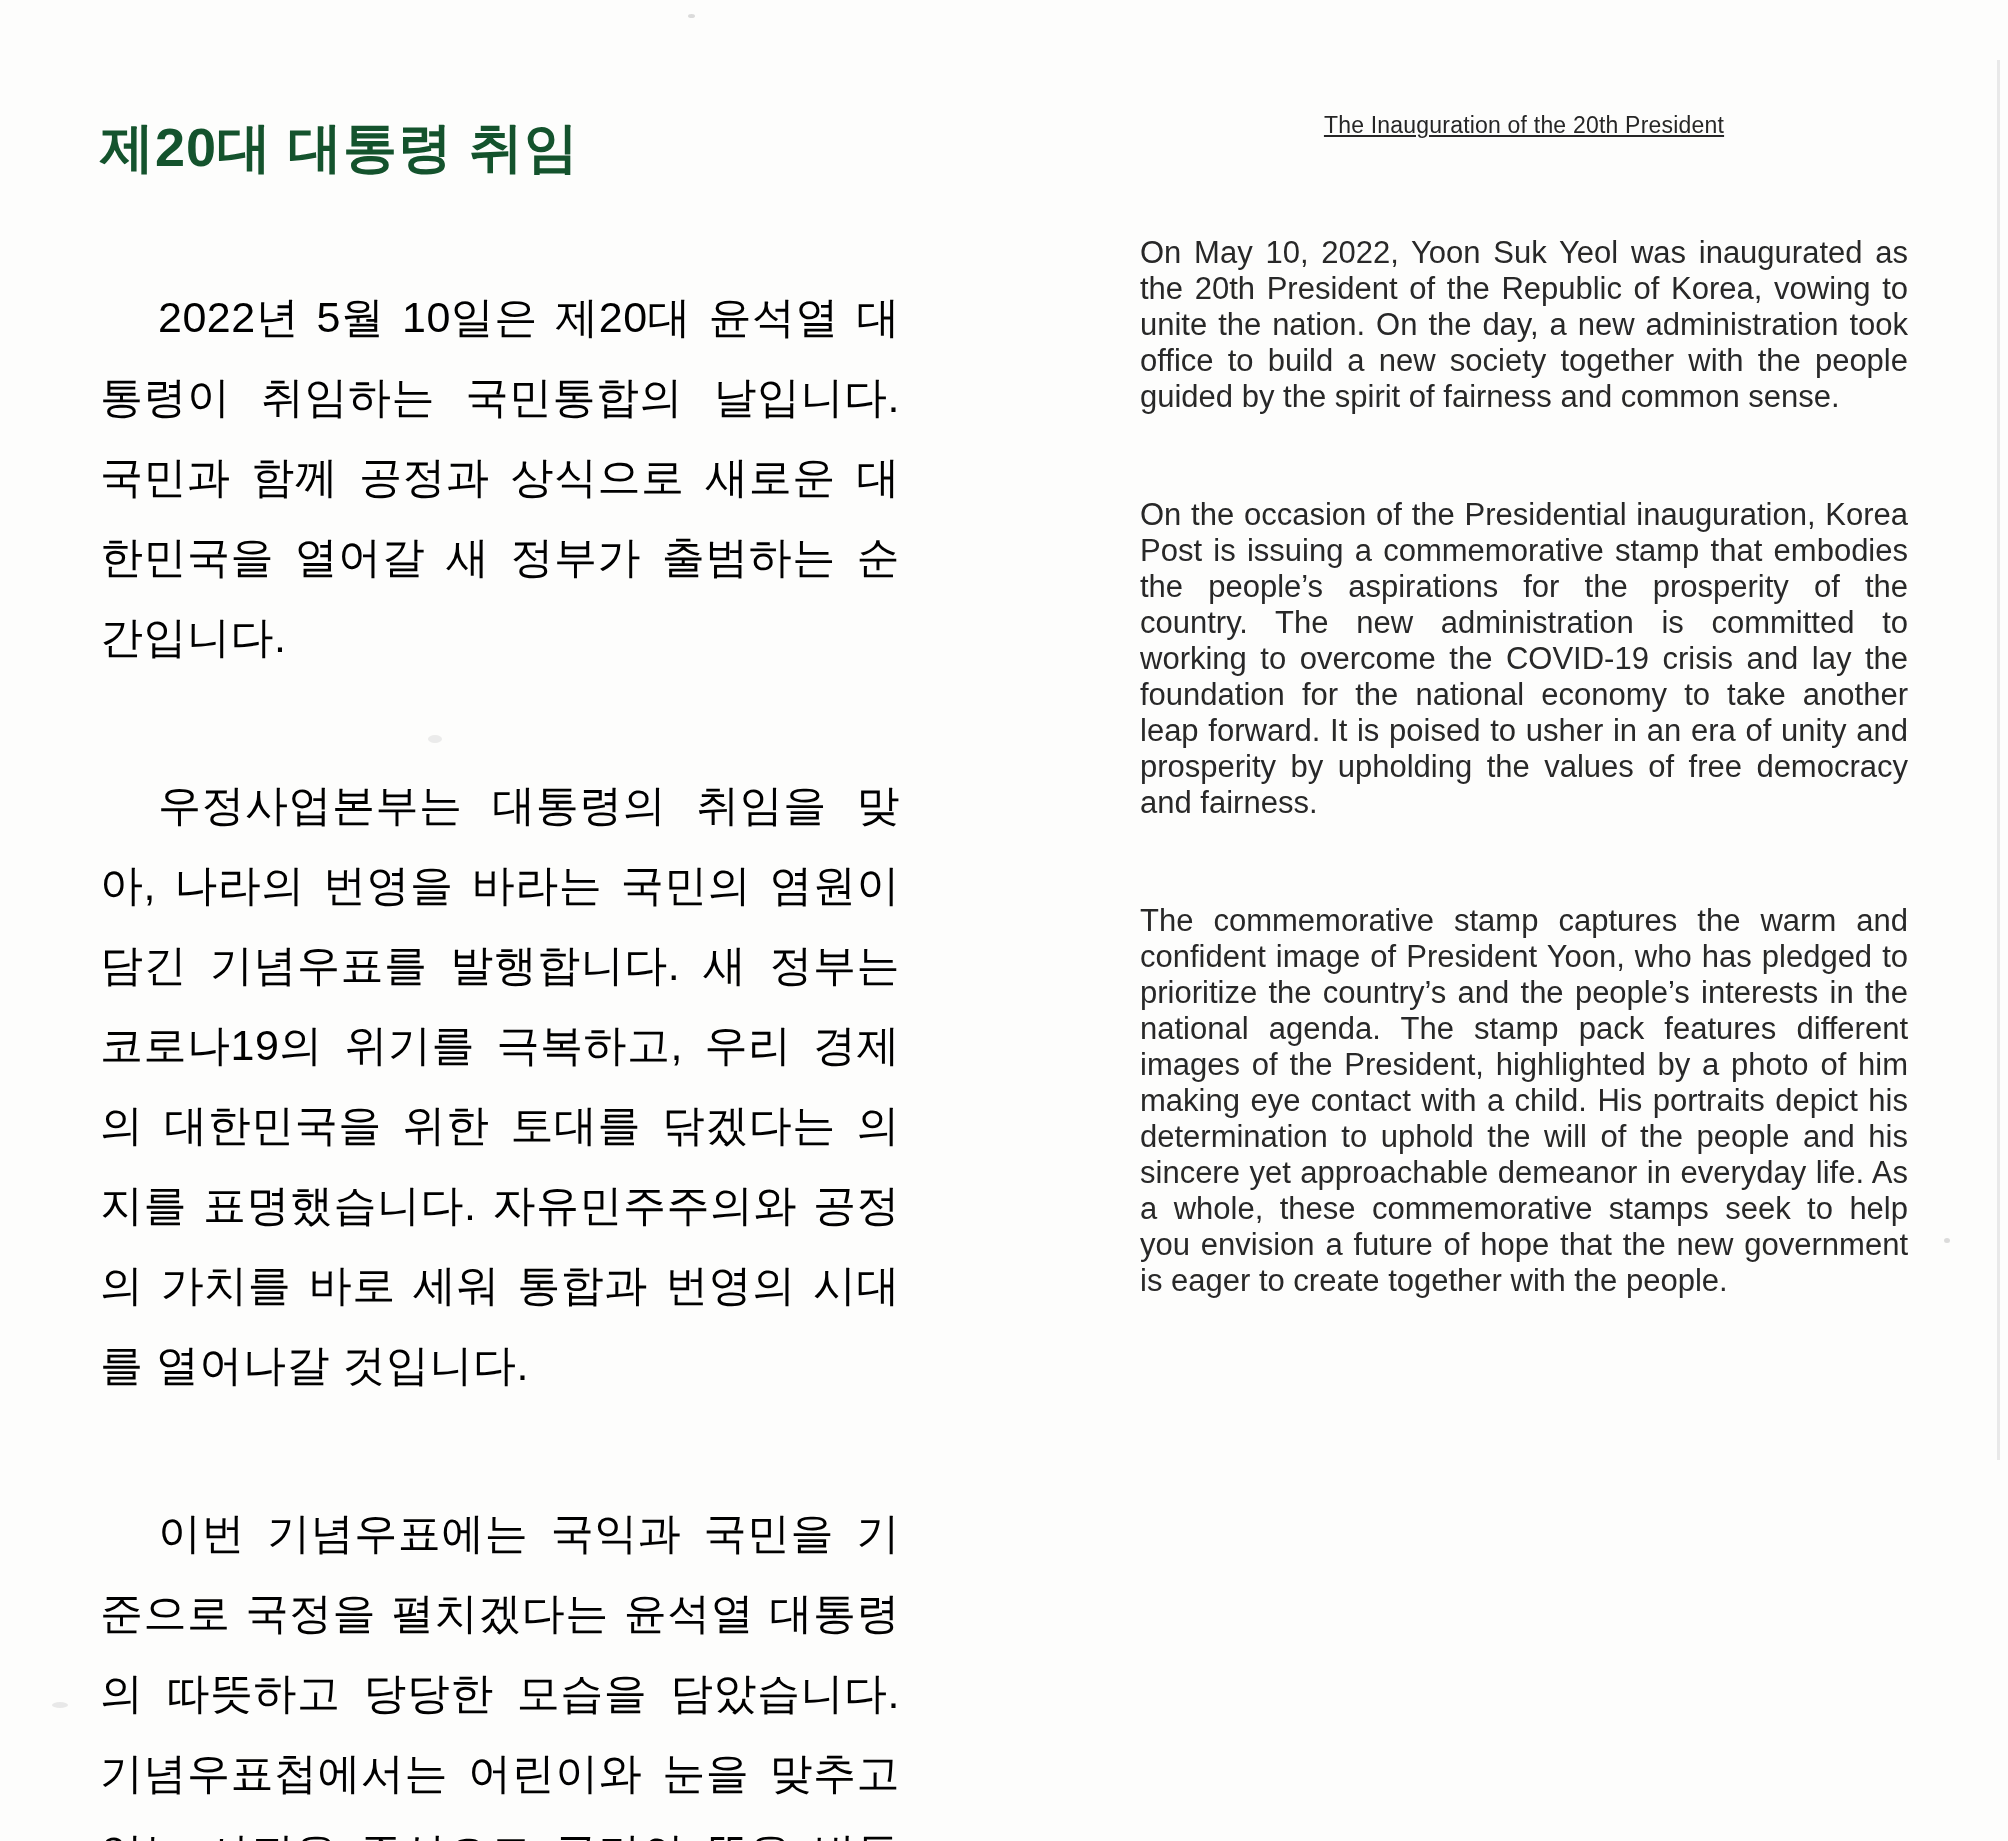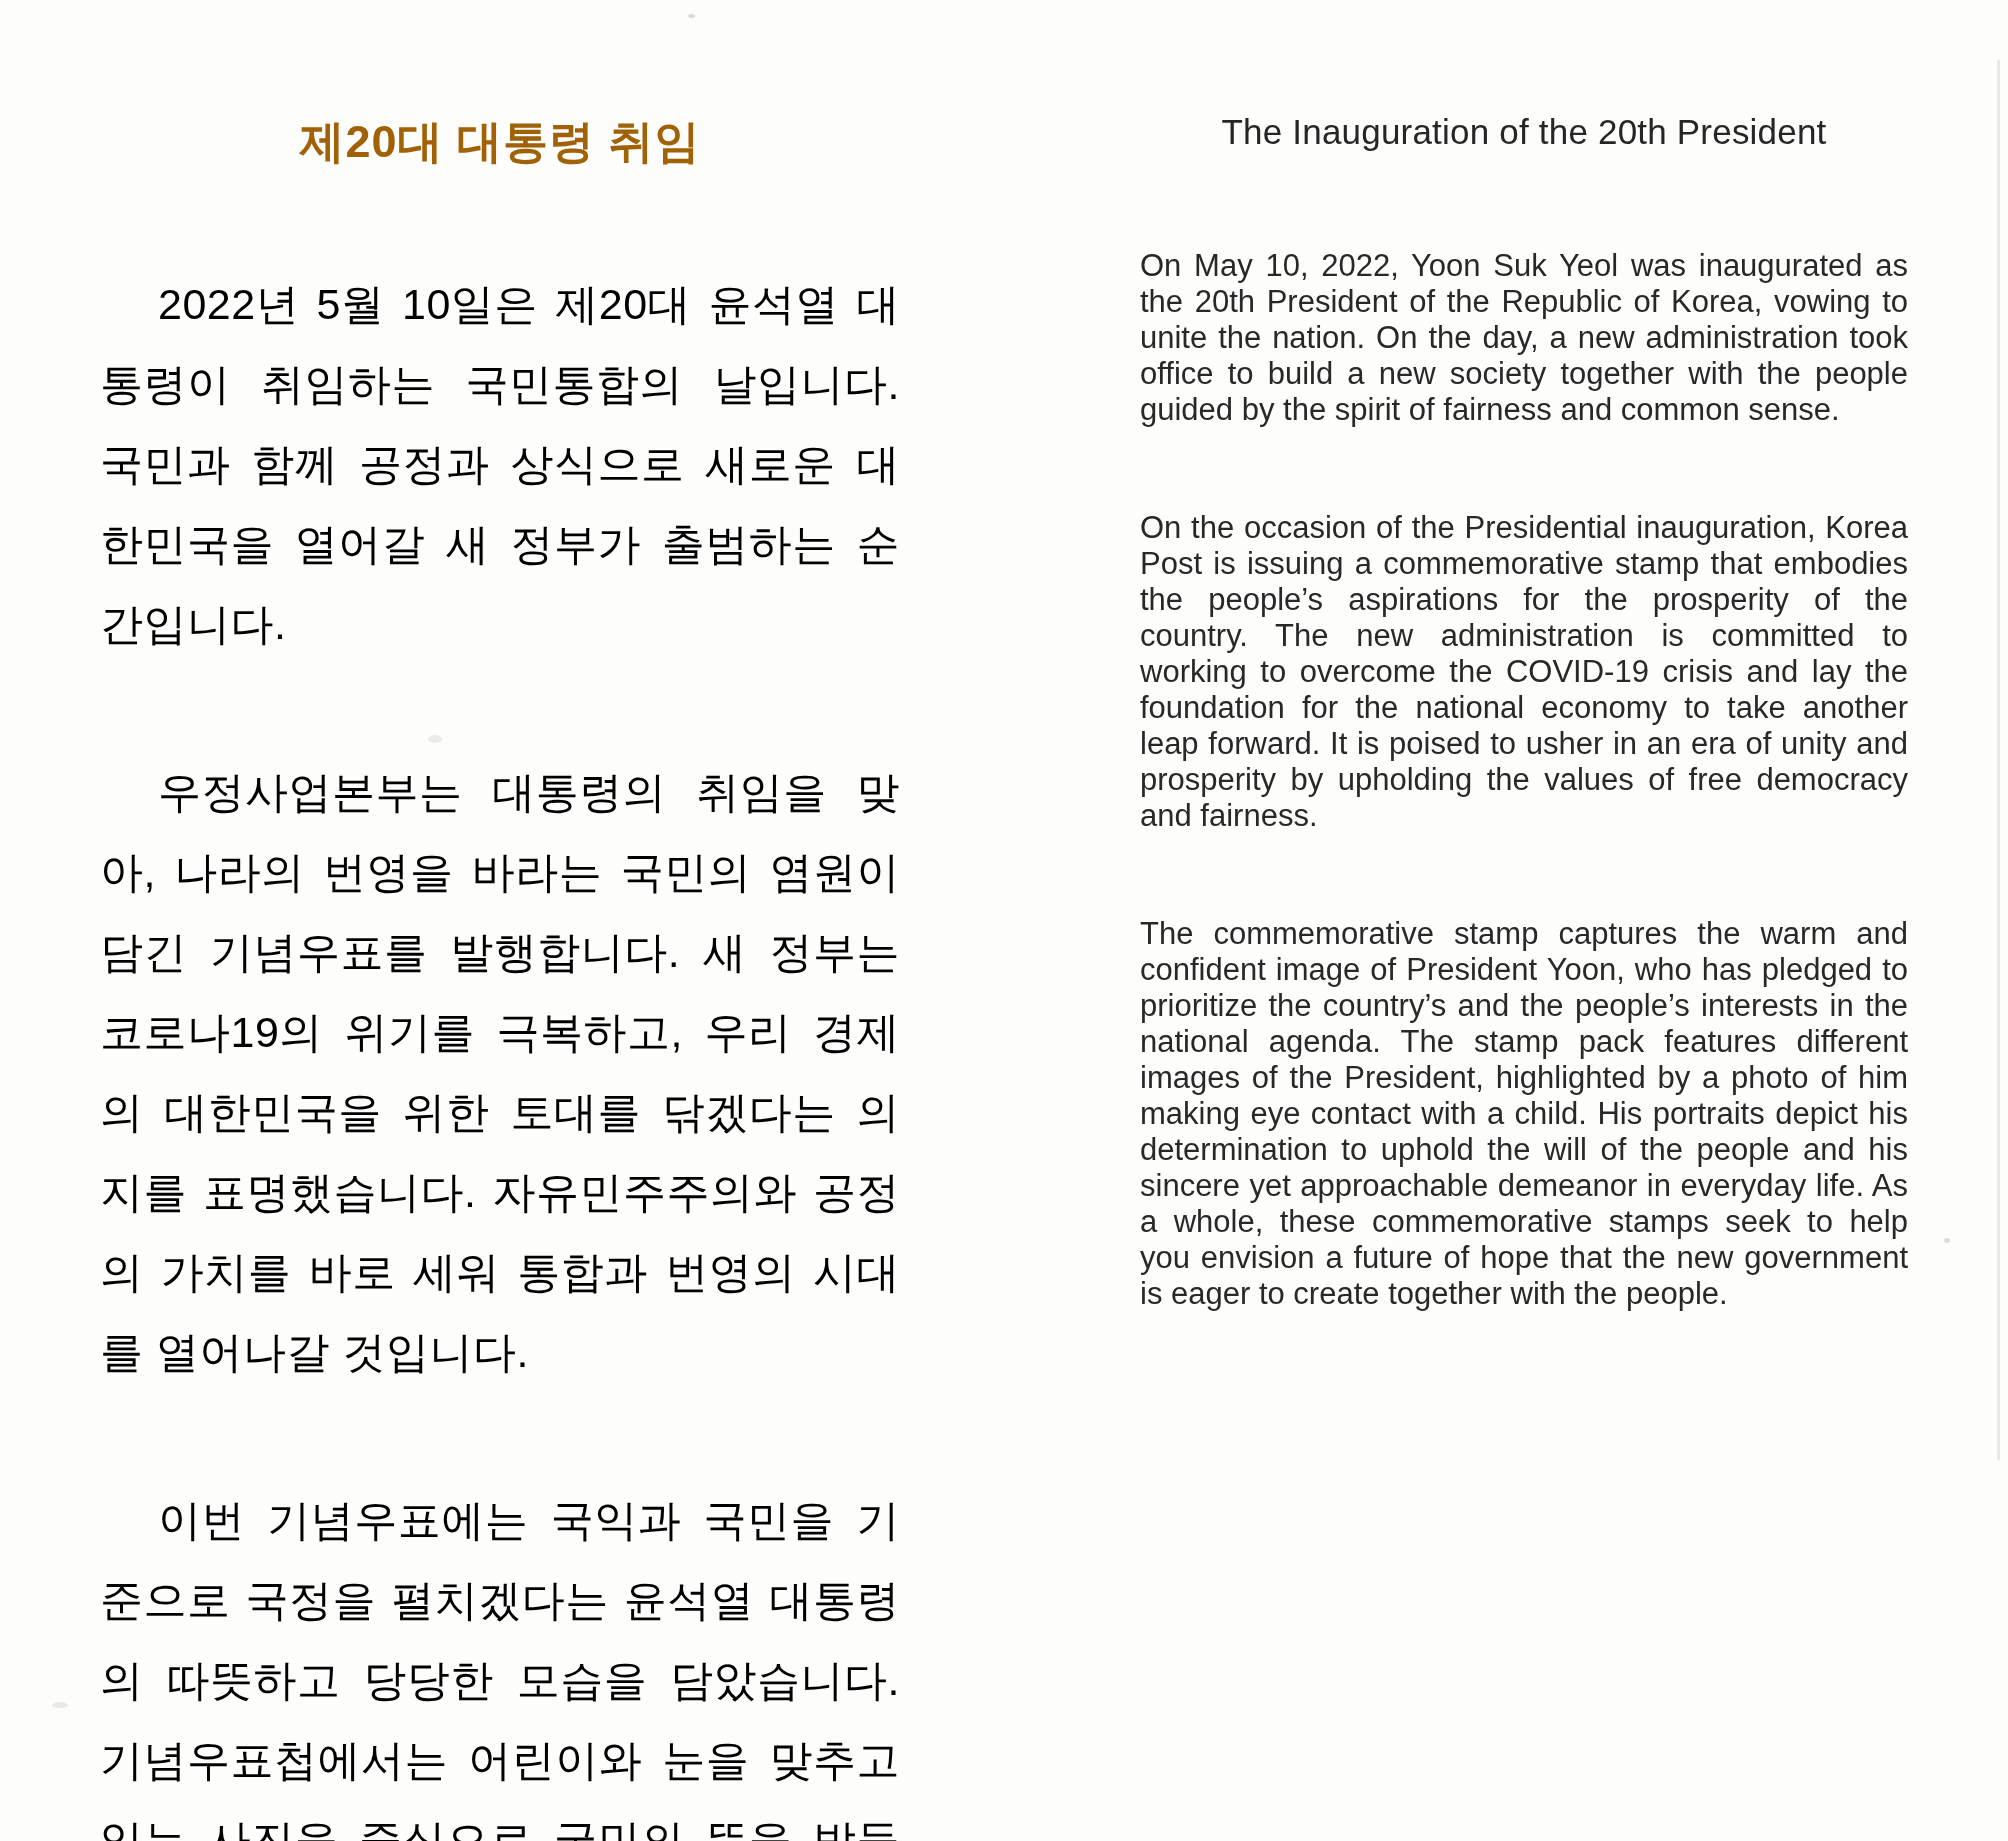--- a/index.html
+++ b/index.html
@@ -25,44 +25,44 @@
     left: 100px;
     width: 800px;
   }
   .col-en {
     left: 1140px;
     width: 768px;
   }
   
   .ko-title {
     margin: 0 0 92px 0;
-    text-align: center;
-    font-size: 45px;
+    font-size: 54px;
     font-weight: 700;
     letter-spacing: 1px;
-    color: #a16207;
+    color: #14532d;
   }
   .ko-para {
     margin: 0 0 88px 0;
     font-size: 43px;
     line-height: 80px;
     letter-spacing: 0.5px;
     text-align: justify;
     text-indent: 58px;
     color: #000000;
   }
   .ko-para:last-child { margin-bottom: 0; }
   
   .en-title {
     margin: 0 0 96px 0;
     text-align: center;
-    font-size: 35px;
+    font-size: 23px;
     font-weight: 400;
     letter-spacing: 0.2px;
     color: #262626;
+    text-decoration: underline;
   }
   .en-para {
     margin: 0 0 82px 0;
     font-size: 31px;
     line-height: 36px;
     text-align: justify;
     color: #282828;
   }
   .en-para:last-child { margin-bottom: 0; }
   

